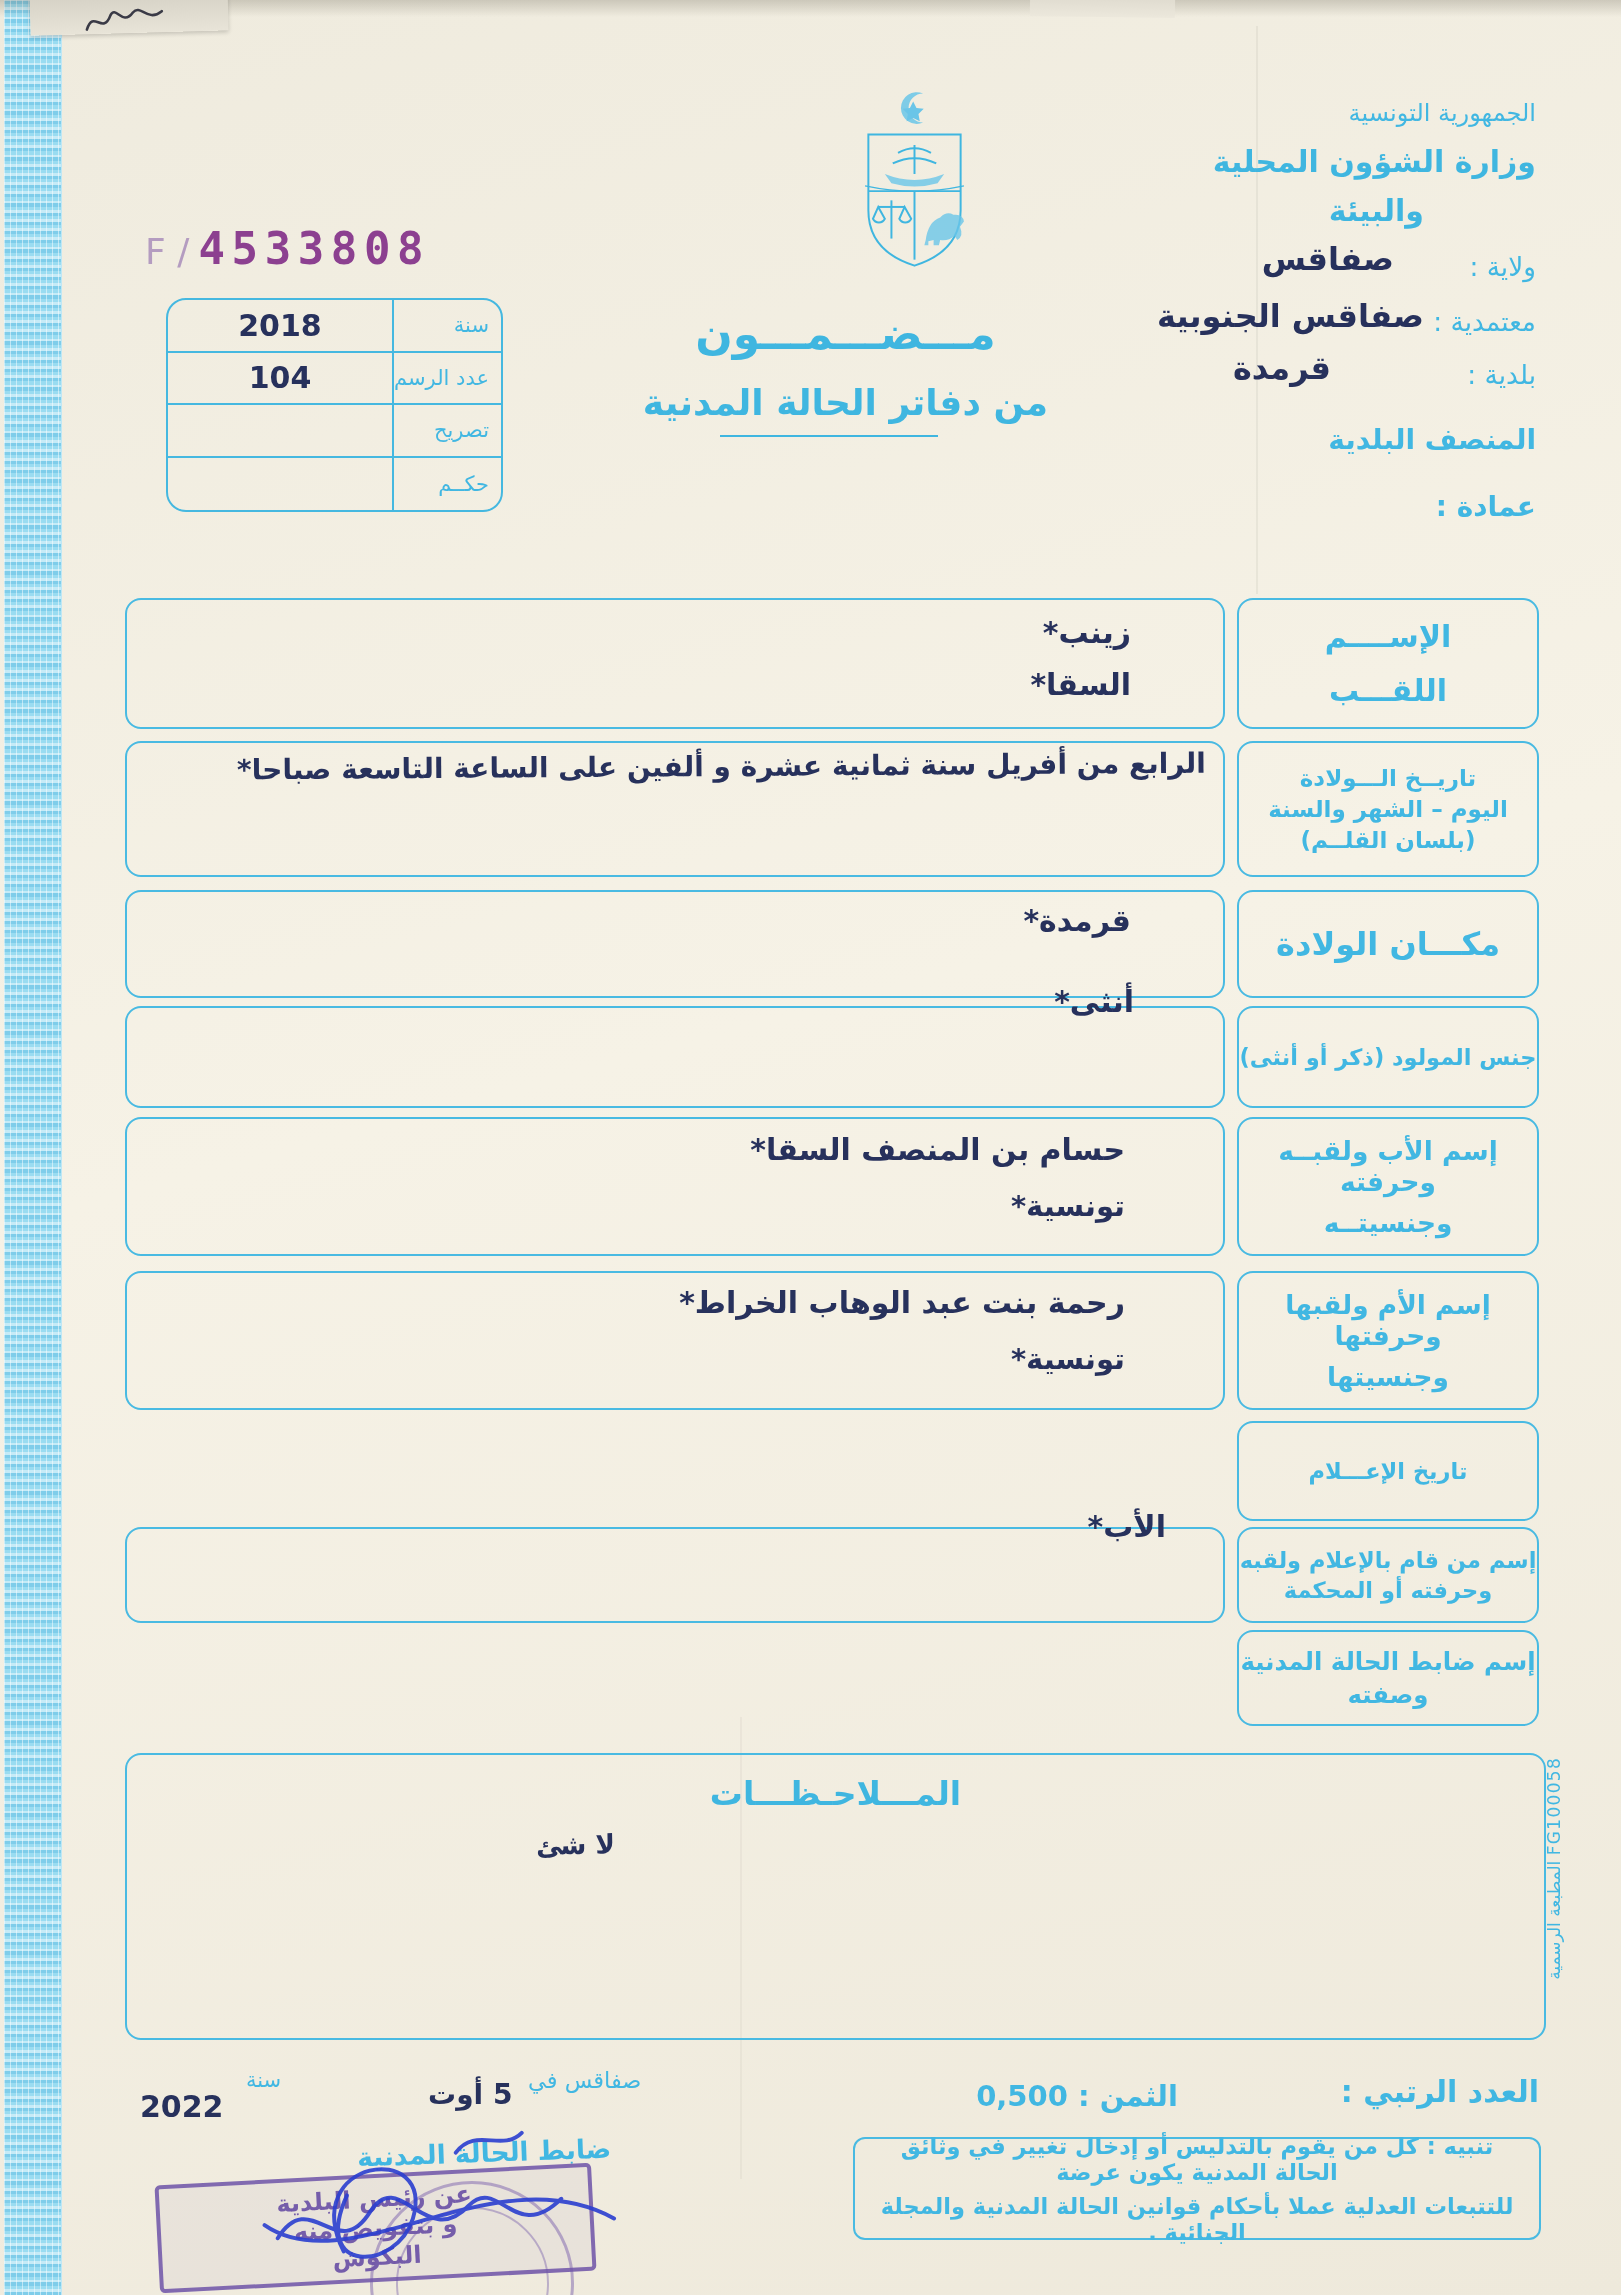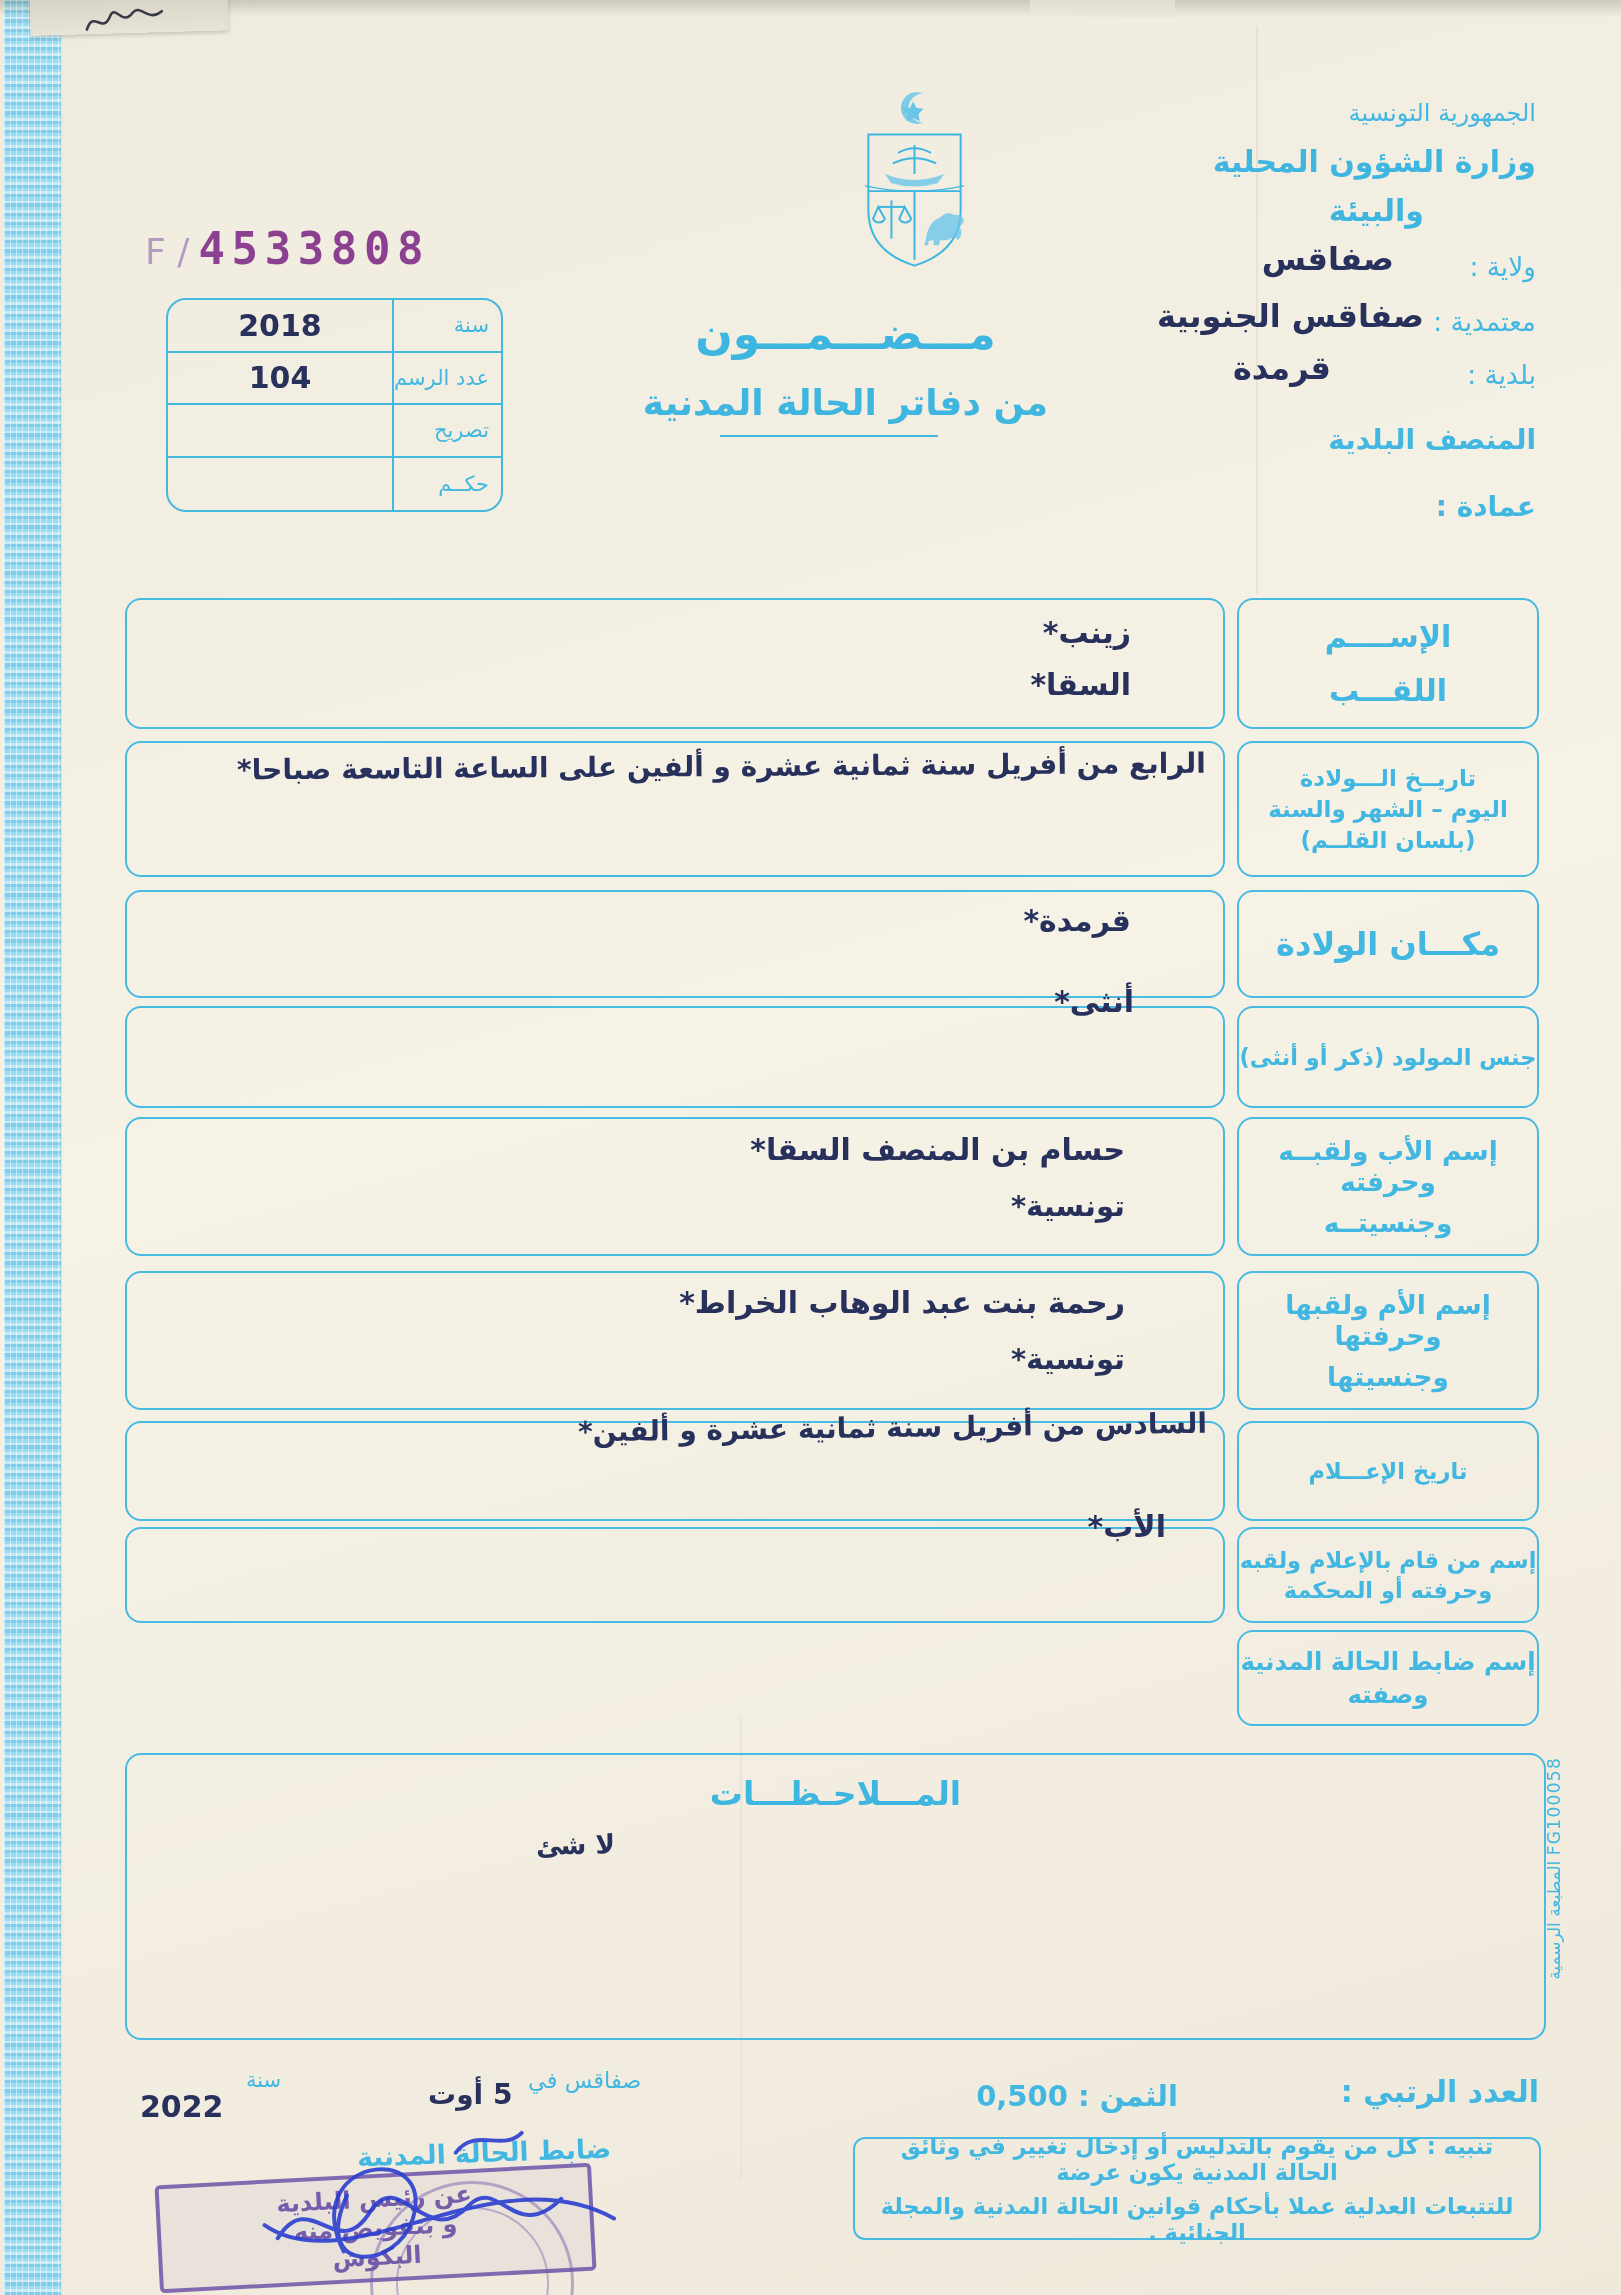--- a/index.html
+++ b/index.html
@@ -253,23 +253,20 @@
     <span class="l-line">وجنسيتها</span>
   </div>
   <div class="fbox value-box r6">
     <span class="v-line v-r6a">رحمة بنت عبد الوهاب الخراط*</span>
     <span class="v-line v-r6b">تونسية*</span>
   </div>
 
   <div class="fbox label-box lab r7">
     <span class="l-line">تاريخ الإعـــلام</span>
   </div>
-  <div class="fbox value-box r7">
-    <span class="v-line v-r7a">السادس من أفريل سنة ثمانية عشرة و ألفين*</span>
-  </div>
 
   <div class="fbox label-box lab r8">
     <span class="l-line">إسم من قام بالإعلام ولقبه</span>
     <span class="l-line">وحرفته أو المحكمة</span>
   </div>
   <div class="fbox value-box r8">
     <span class="v-line v-r8a">الأب*</span>
   </div>
 
   <div class="fbox label-box lab r9">

